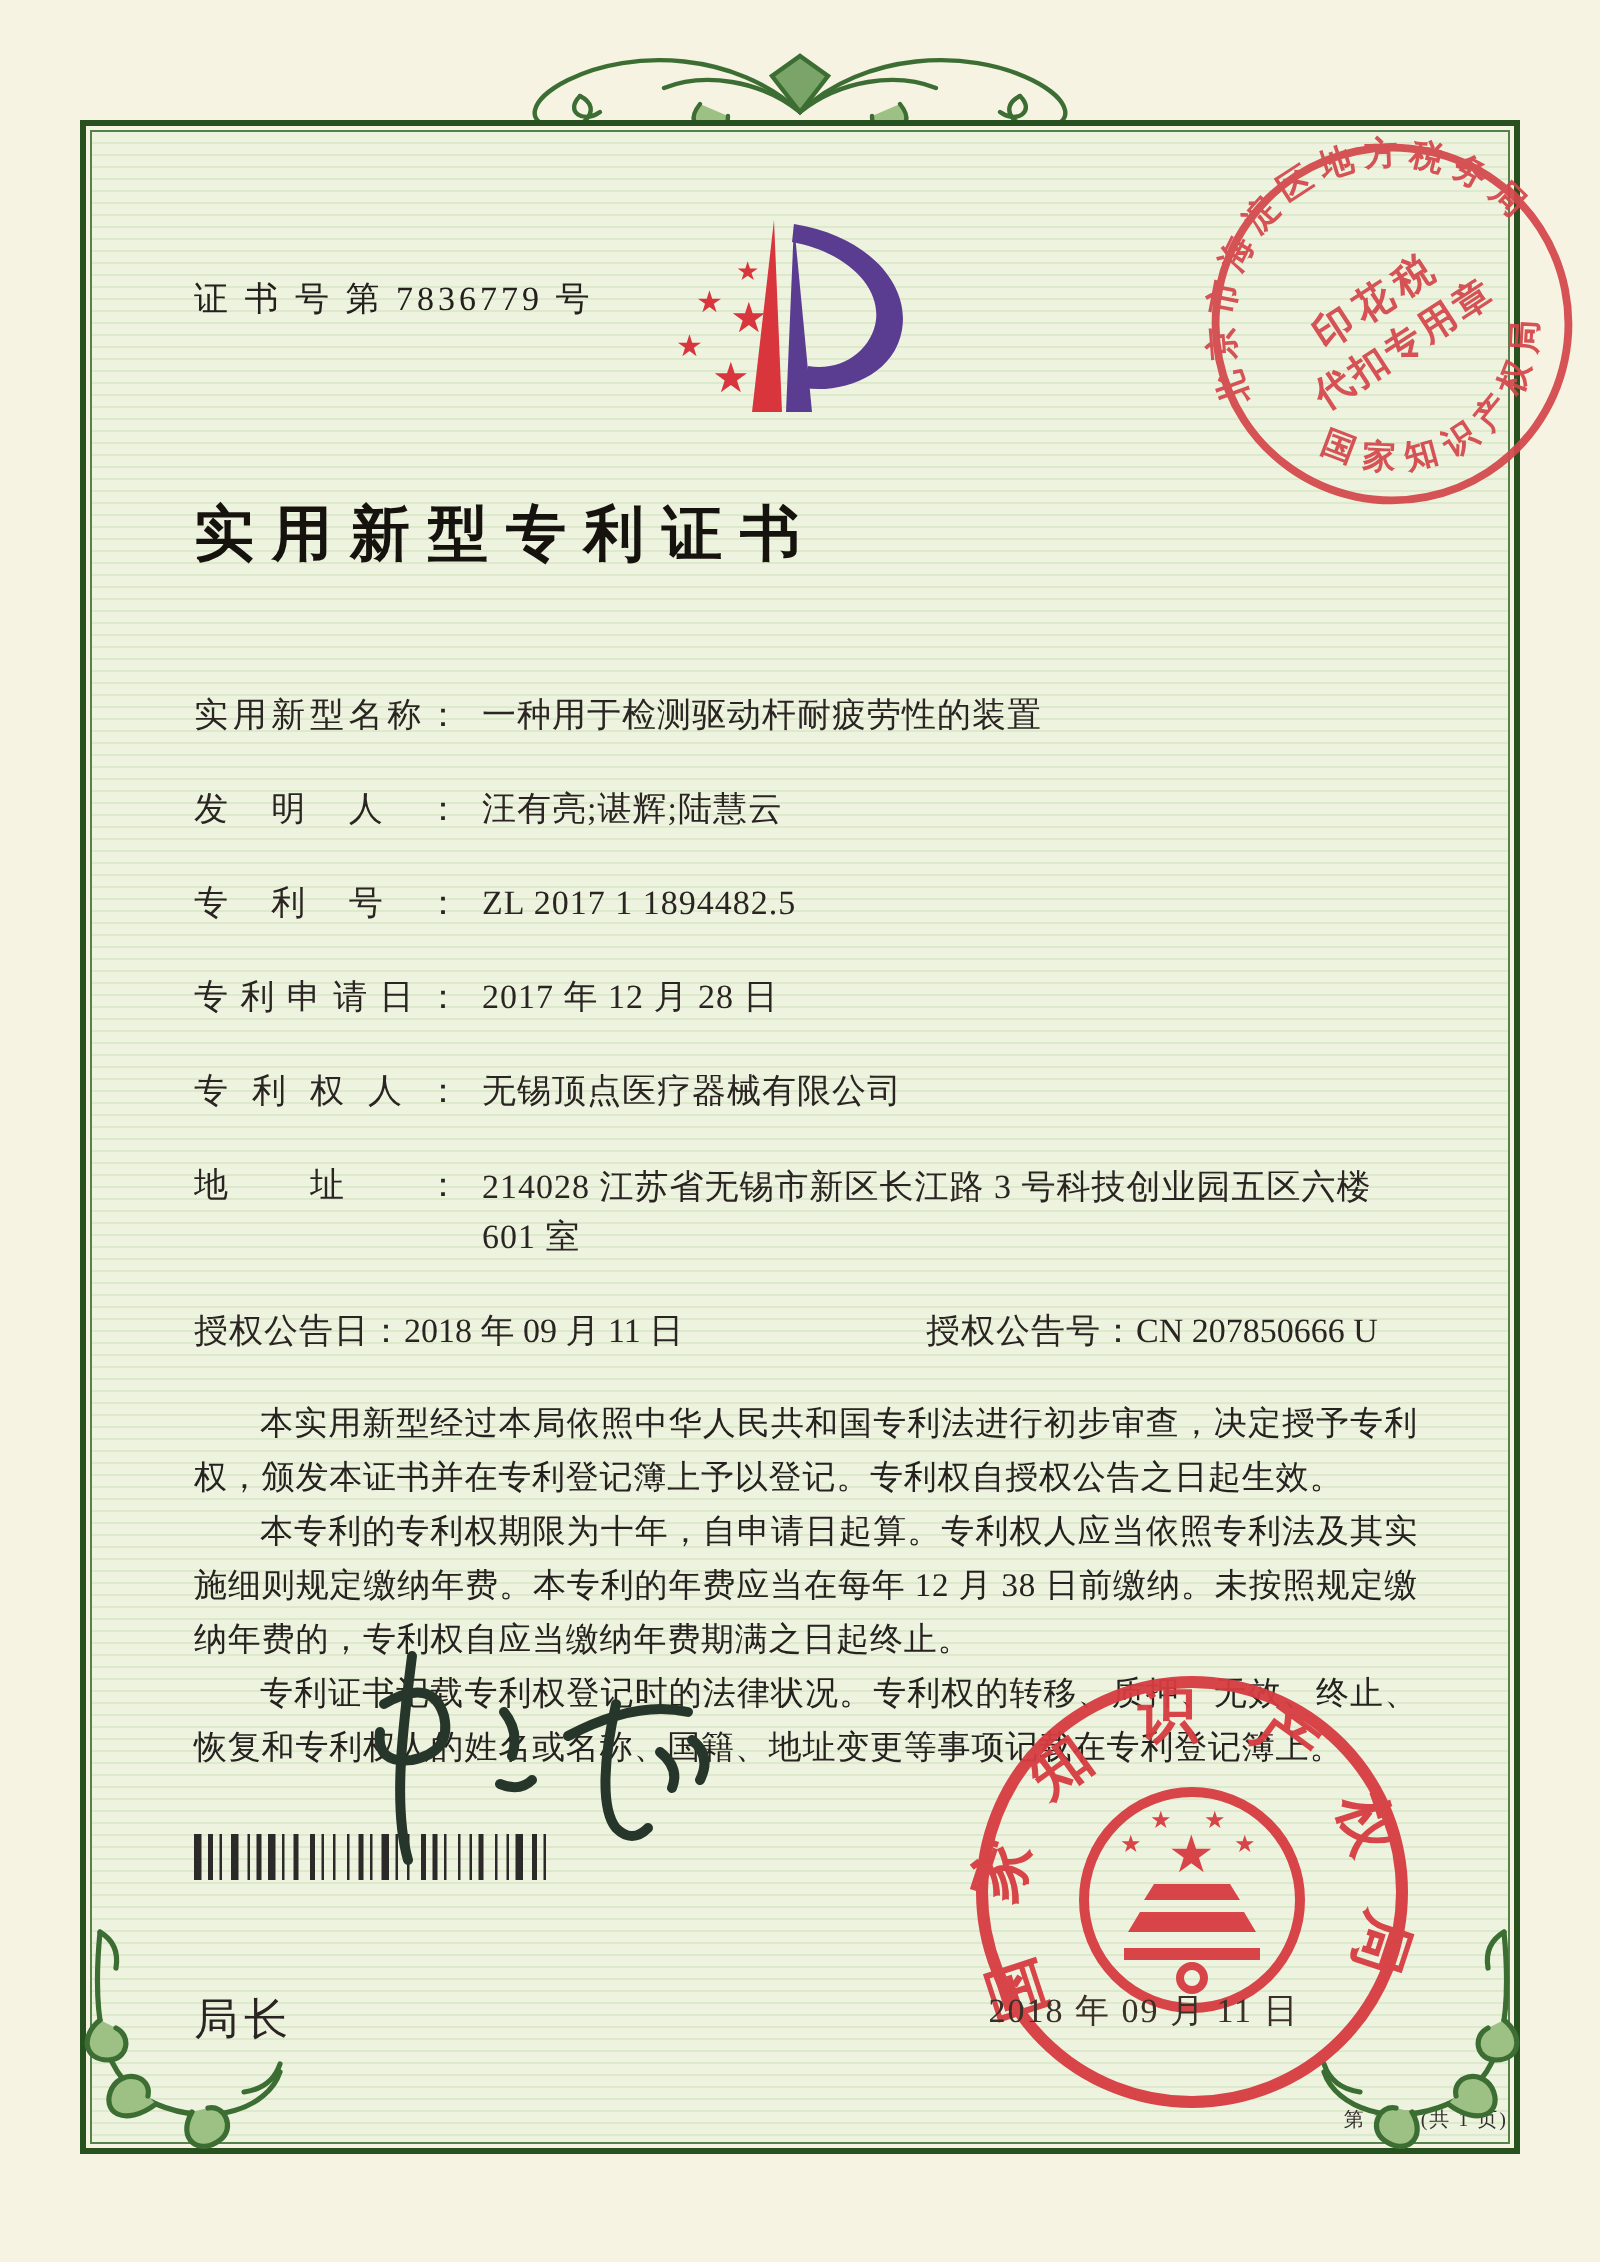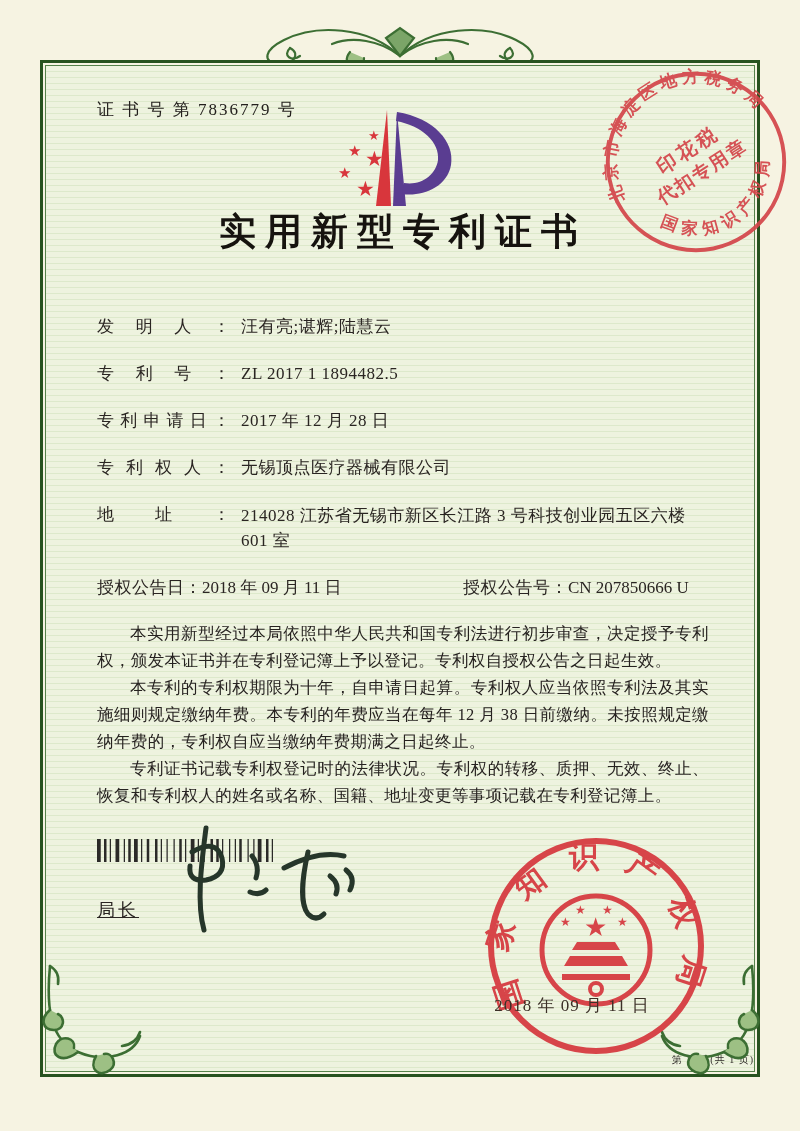--- a/index.html
+++ b/index.html
@@ -5,46 +5,46 @@
   html,body{margin:0;padding:0;}
   body{font-family:"Liberation Serif","DejaVu Serif",serif;}
   .page{position:relative;width:800px;height:1131px;background:#f6f3e2;overflow:hidden;color:#2a2522;}
 
   
   .frame{position:absolute;left:40px;top:60px;width:720px;height:1017px;
          border:3px solid #27521f;background:#f6f3e2;box-sizing:border-box;padding:2px;}
   .inner{position:relative;width:100%;height:100%;box-sizing:border-box;
          border:1px solid #55814a;
          background:repeating-linear-gradient(180deg,#eef3df 0px,#eef3df 5px,#dde9cb 5px,#dde9cb 6px);
-         padding:32px 45px 0 51px;}
+         padding:72px 45px 0 51px;}
 
   
   .cert-no{font-size:17px;letter-spacing:2px;color:#23201d;}
   .logo-wrap{position:absolute;left:282px;top:34px;width:150px;height:132px;}
-  .title{margin:86px 0 0 0;text-align:center;font-size:37px;font-weight:700;
+  .title{margin:86px 0 0 0;font-size:30px;font-weight:700;
          letter-spacing:9px;color:#16130f;font-family:"Liberation Serif","DejaVu Serif",serif;}
 
   
   .fields{margin-top:58px;font-size:17px;}
   .field-row{display:flex;line-height:24px;margin-bottom:23px;}
   .flabel{flex:none;display:inline-block;width:133px;text-align:justify;text-align-last:justify;}
   .fvalue{flex:1;margin-left:11px;letter-spacing:0.5px;}
   .addr .fvalue{white-space:pre-line;line-height:25px;}
   .grant-row{position:relative;margin-top:2px;font-size:17px;line-height:24px;height:26px;}
   .grant-right{position:absolute;left:366px;top:0;}
   .glabel{letter-spacing:0.5px;}
 
   
   .paras{margin-top:18px;}
   .paras p{margin:0;font-size:16.5px;line-height:27px;text-indent:2em;text-align:justify;
            letter-spacing:0.4px;color:#262220;}
 
   
   .barcode{display:block;margin-top:30px;}
-  .sig-title{margin-top:36px;font-size:18px;letter-spacing:3px;text-decoration:underline;}
+  .sig-title{margin-top:55px;font-size:22px;letter-spacing:3px;}
   .sig-name{margin-top:12px;font-size:18px;letter-spacing:3px;}
   .signature-svg{position:absolute;left:150px;top:816px;}
 
   
   .footer{position:absolute;left:0;right:0;bottom:4px;text-align:right;
           font-size:10px;letter-spacing:1px;color:#33302c;}
 
   
   .tax-stamp{position:absolute;left:598px;top:64px;width:196px;height:196px;
              transform:rotate(-33deg);opacity:0.93;}
@@ -92,20 +92,24 @@
           </g>
           <path d="M59,10 L48,106 L63,106 Z" fill="#d8363c"></path>
           <path d="M69,12 L65,106 L78,106 Z" fill="#5a3d91"></path>
           <path d="M69,12 C106,18 127,42 123,65 C119,88 93,97 74,94 L76,83 C93,86 108,75 110,60 C112,43 95,26 68,21 Z" fill="#5a3d91"></path>
         </svg>
       </div>
 
       <h1 class="title">实用新型专利证书</h1>
 
       <div class="fields">
+        <div class="field-row">
+          <span class="flabel">实用新型名称：</span>
+          <span class="fvalue">一种用于检测驱动杆耐疲劳性的装置</span>
+        </div>
         <div class="field-row">
           <span class="flabel">发明人：</span>
           <span class="fvalue">汪有亮;谌辉;陆慧云</span>
         </div>
         <div class="field-row">
           <span class="flabel">专利号：</span>
           <span class="fvalue">ZL 2017 1 1894482.5</span>
         </div>
         <div class="field-row">
           <span class="flabel">专利申请日：</span>

